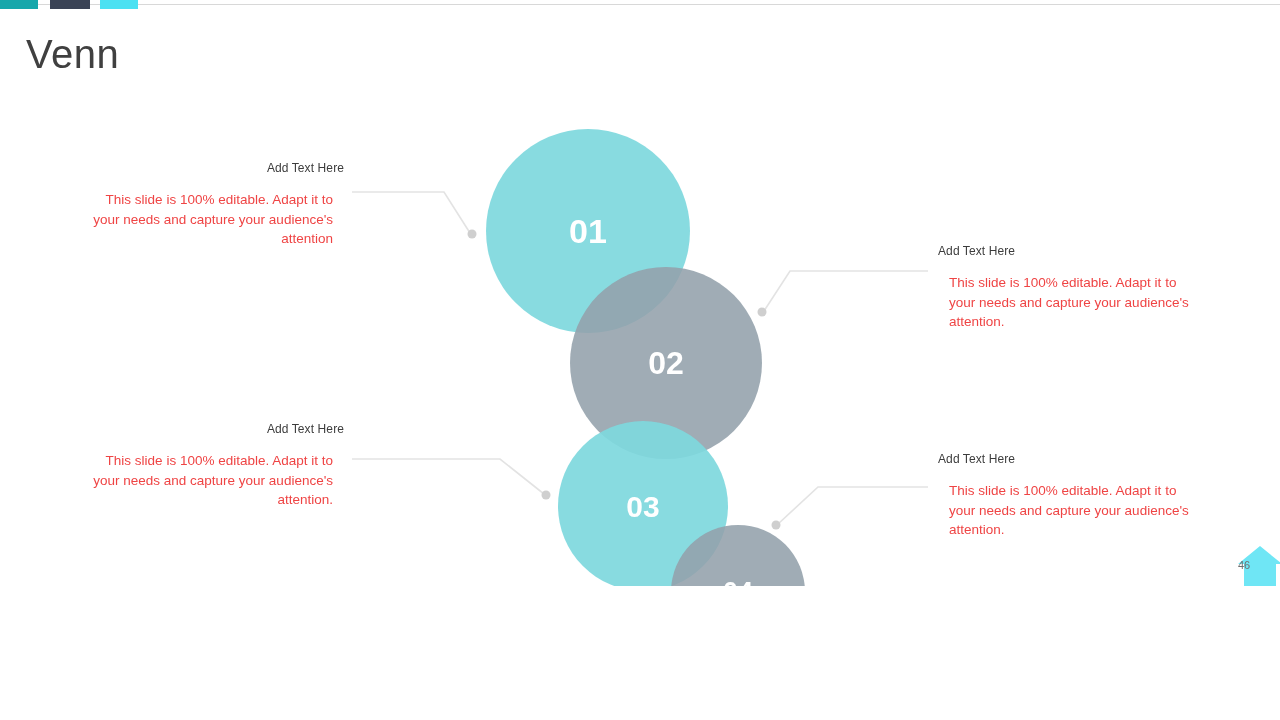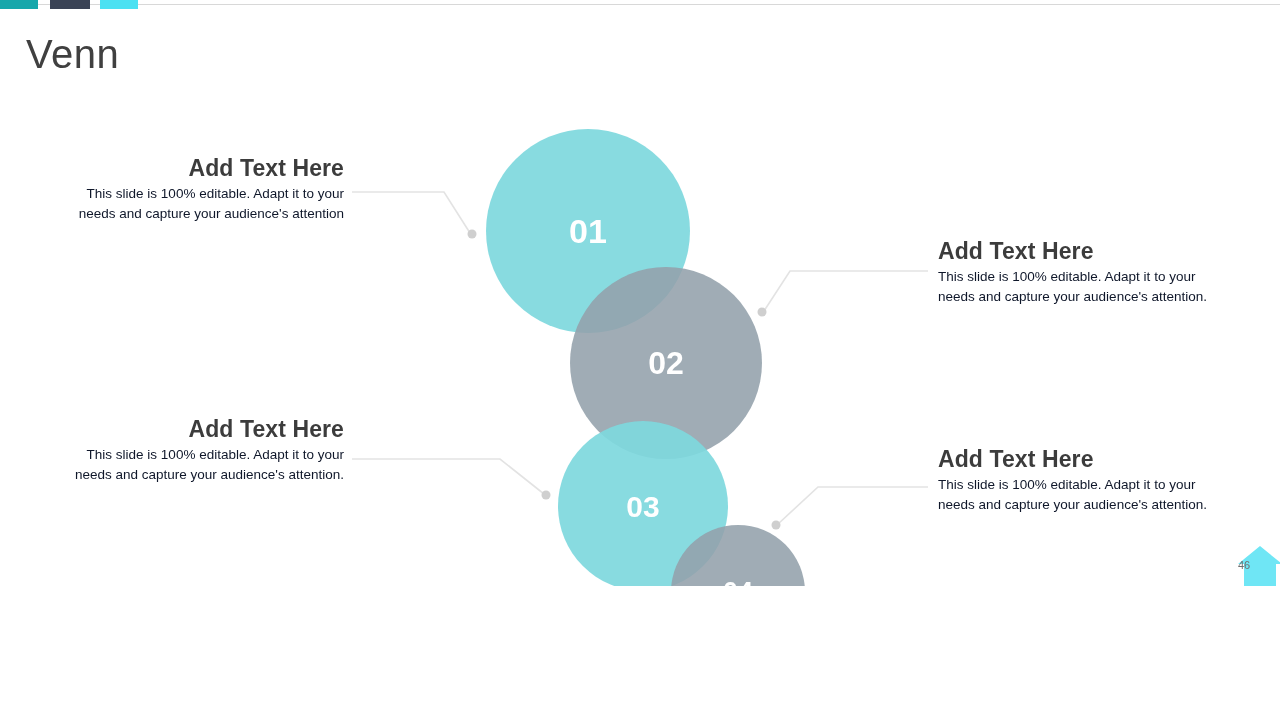--- a/index.html
+++ b/index.html
@@ -73,32 +73,32 @@
     text-anchor: middle;
     dominant-baseline: central;
   }
 
   
   .tblock {
     position: absolute;
     width: 270px;
   }
   .tblock .heading {
-    font-size: 23px;
-    font-weight: bold;
+    font-size: 12px;
+    font-weight: normal;
     color: #3c3c3c;
     line-height: 22px;
     margin: 0 0 5px 0;
     letter-spacing: 0.1px;
   }
   .tblock .body {
     font-size: 13.5px;
-    color: #0f172a;
+    color: #ef4444;
     line-height: 19.5px;
-    margin: 0;
+    margin: 11px;
     font-weight: 400;
   }
   .align-right { text-align: right; }
   .align-left  { text-align: left; }
 
   .t-01 { left: 74px;  top: 157px; }
   .t-02 { left: 938px; top: 240px; }
   .t-03 { left: 74px;  top: 418px; }
   .t-04 { left: 938px; top: 448px; }
 

